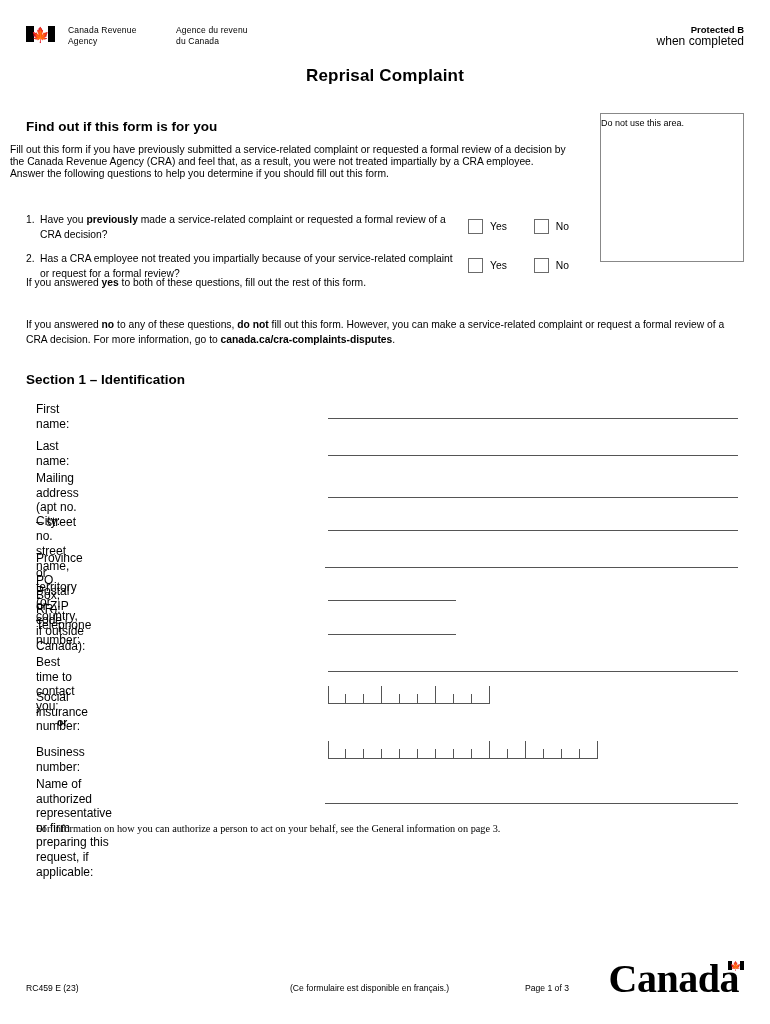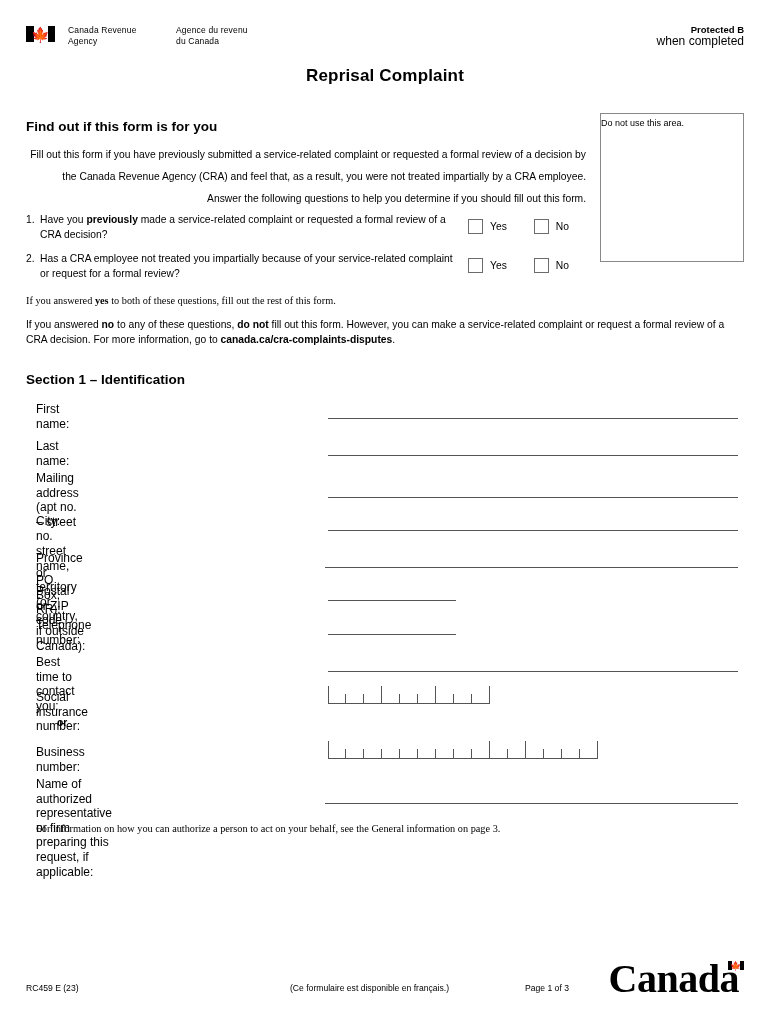--- a/index.html
+++ b/index.html
@@ -101,26 +101,25 @@
   
   .h2 {
     position: absolute;
     font-size: 13.5px;
     font-weight: bold;
   }
   #find-out-heading { left: 26px; top: 119px; }
 
   .intro-para {
     position: absolute;
-    left: 26px;
+    left: 10px;
     top: 144px;
     width: 560px;
     font-size: 10.3px;
-    line-height: 22px;
-    text-align: right;
+    line-height: 12px;
   }
 
   
   .dnu-box {
     position: absolute;
     left: 600px;
     top: 113px;
     width: 142px;
     height: 147px;
     border: 1px solid #888;
@@ -174,21 +173,21 @@
   .answer-opt .lbl {
     font-size: 10.3px;
     margin-left: 7px;
   }
 
   .note {
     position: absolute;
     font-size: 10.3px;
     line-height: 14.6px;
   }
-  #note-yes { left: 26px; top: 294px; width: 600px; font-family: Liberation Serif, serif; }
+  #note-yes { left: 26px; top: 276px; width: 600px; }
   #note-no  { left: 26px; top: 318px; width: 700px; }
 
   
   #section1-heading { left: 26px; top: 372px; }
 
   .field-row {
     position: absolute;
     left: 36px;
   }
   .field-label {

